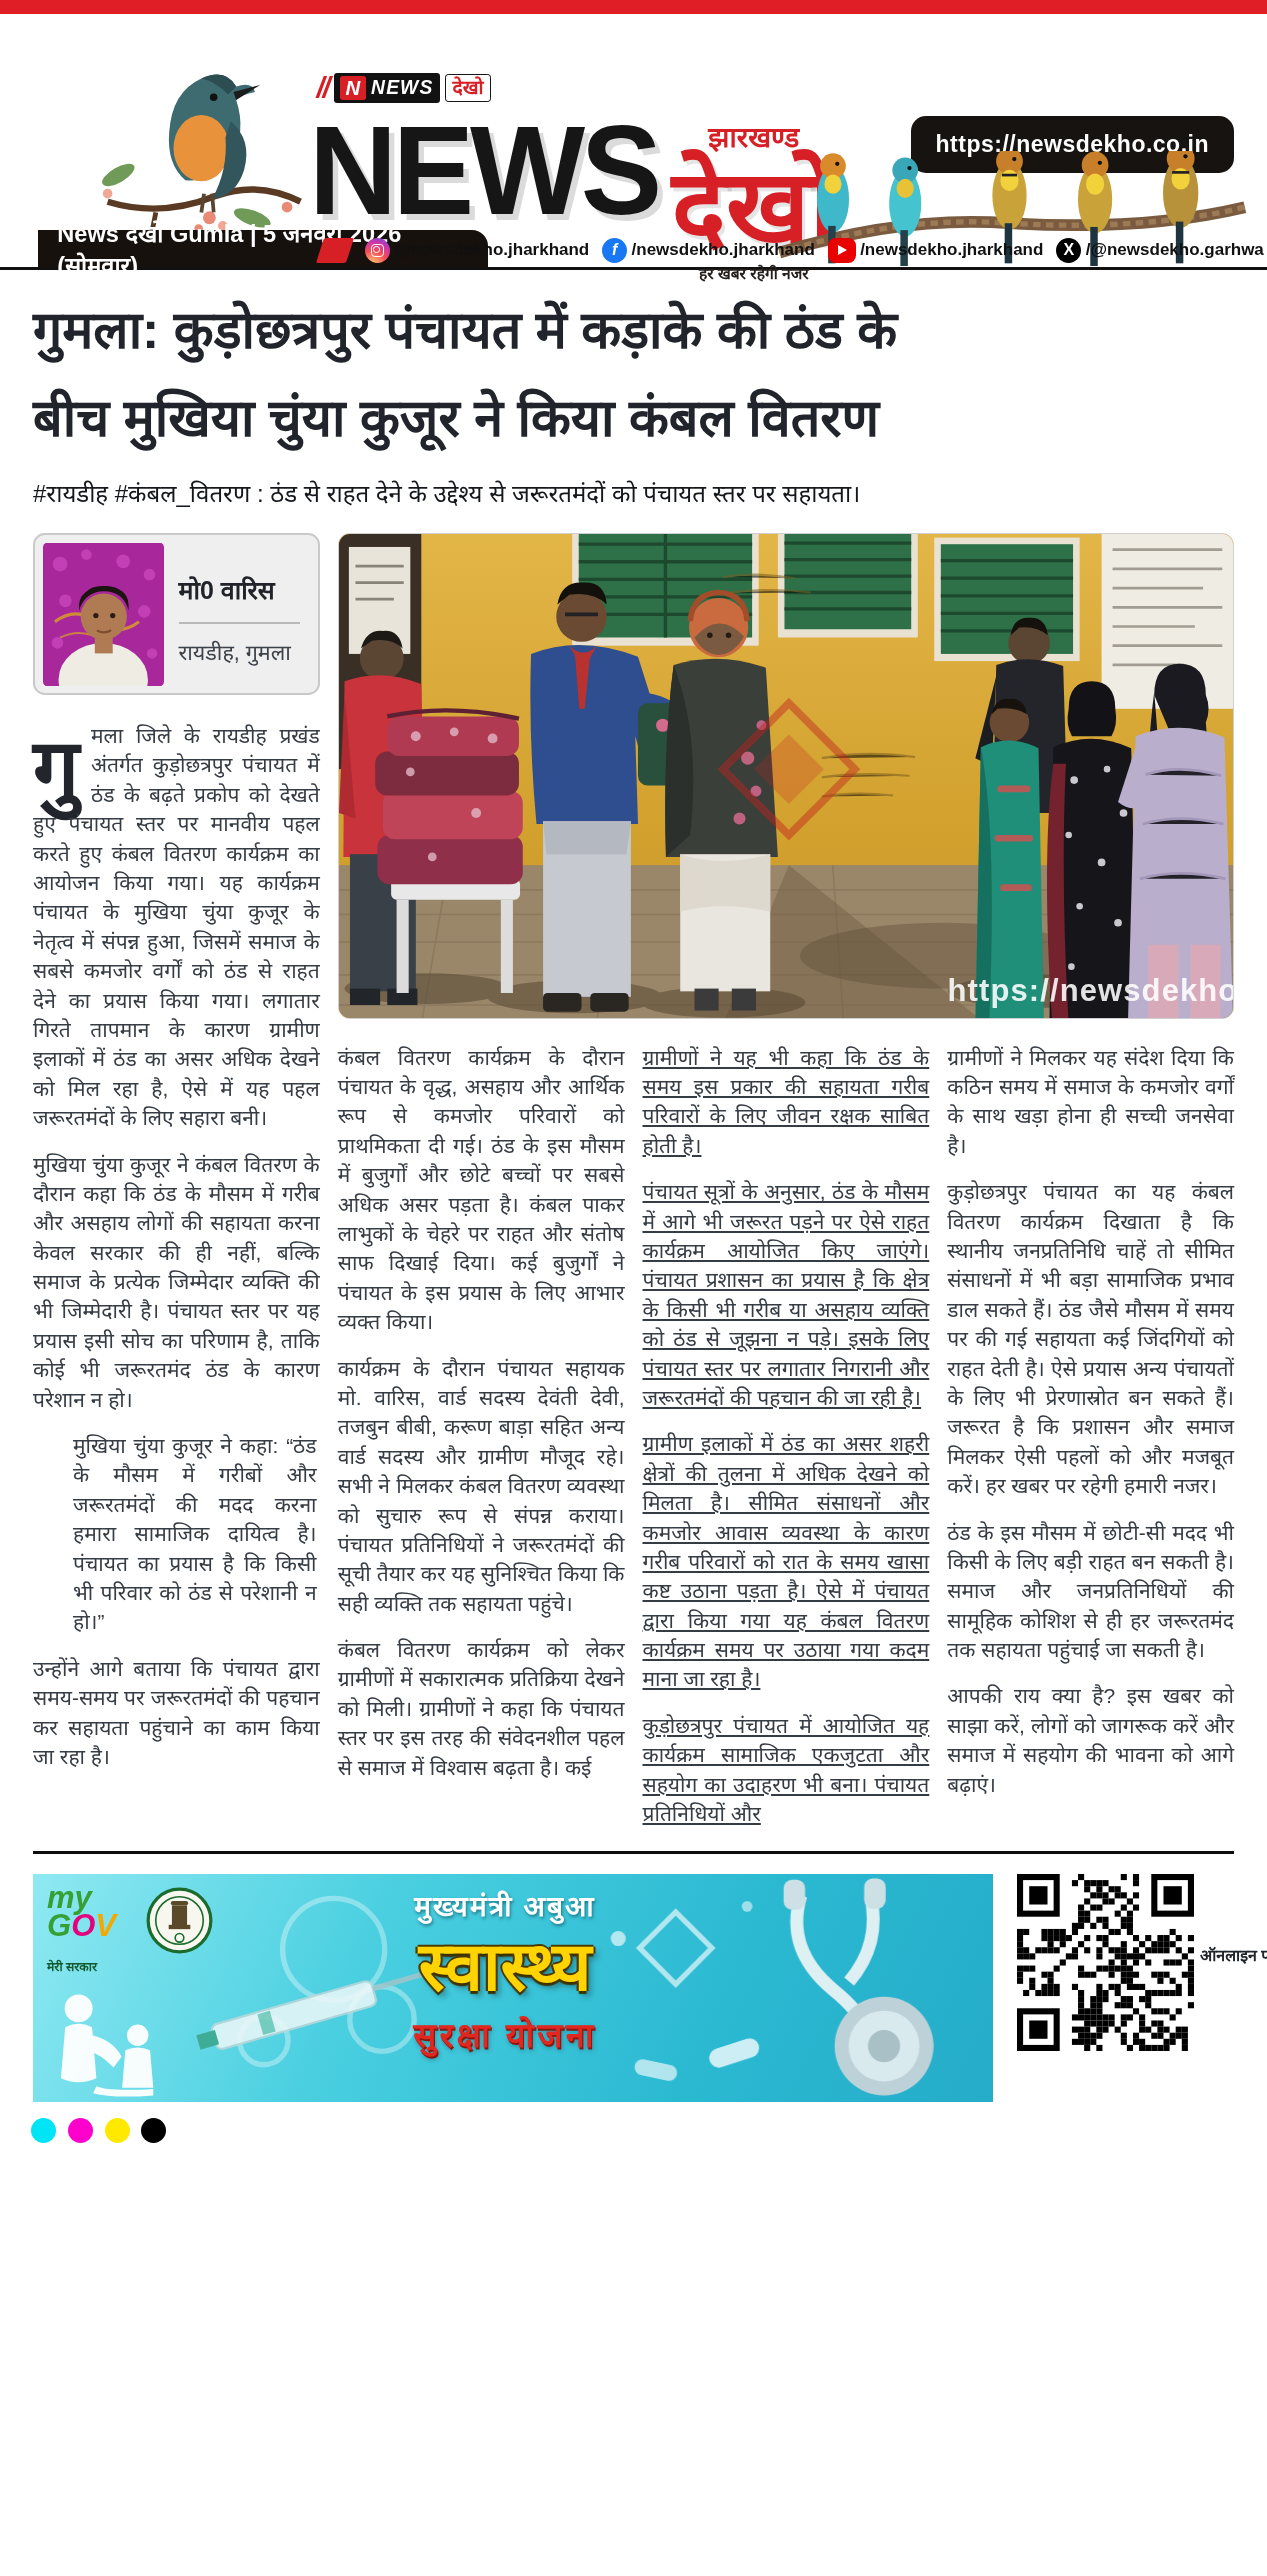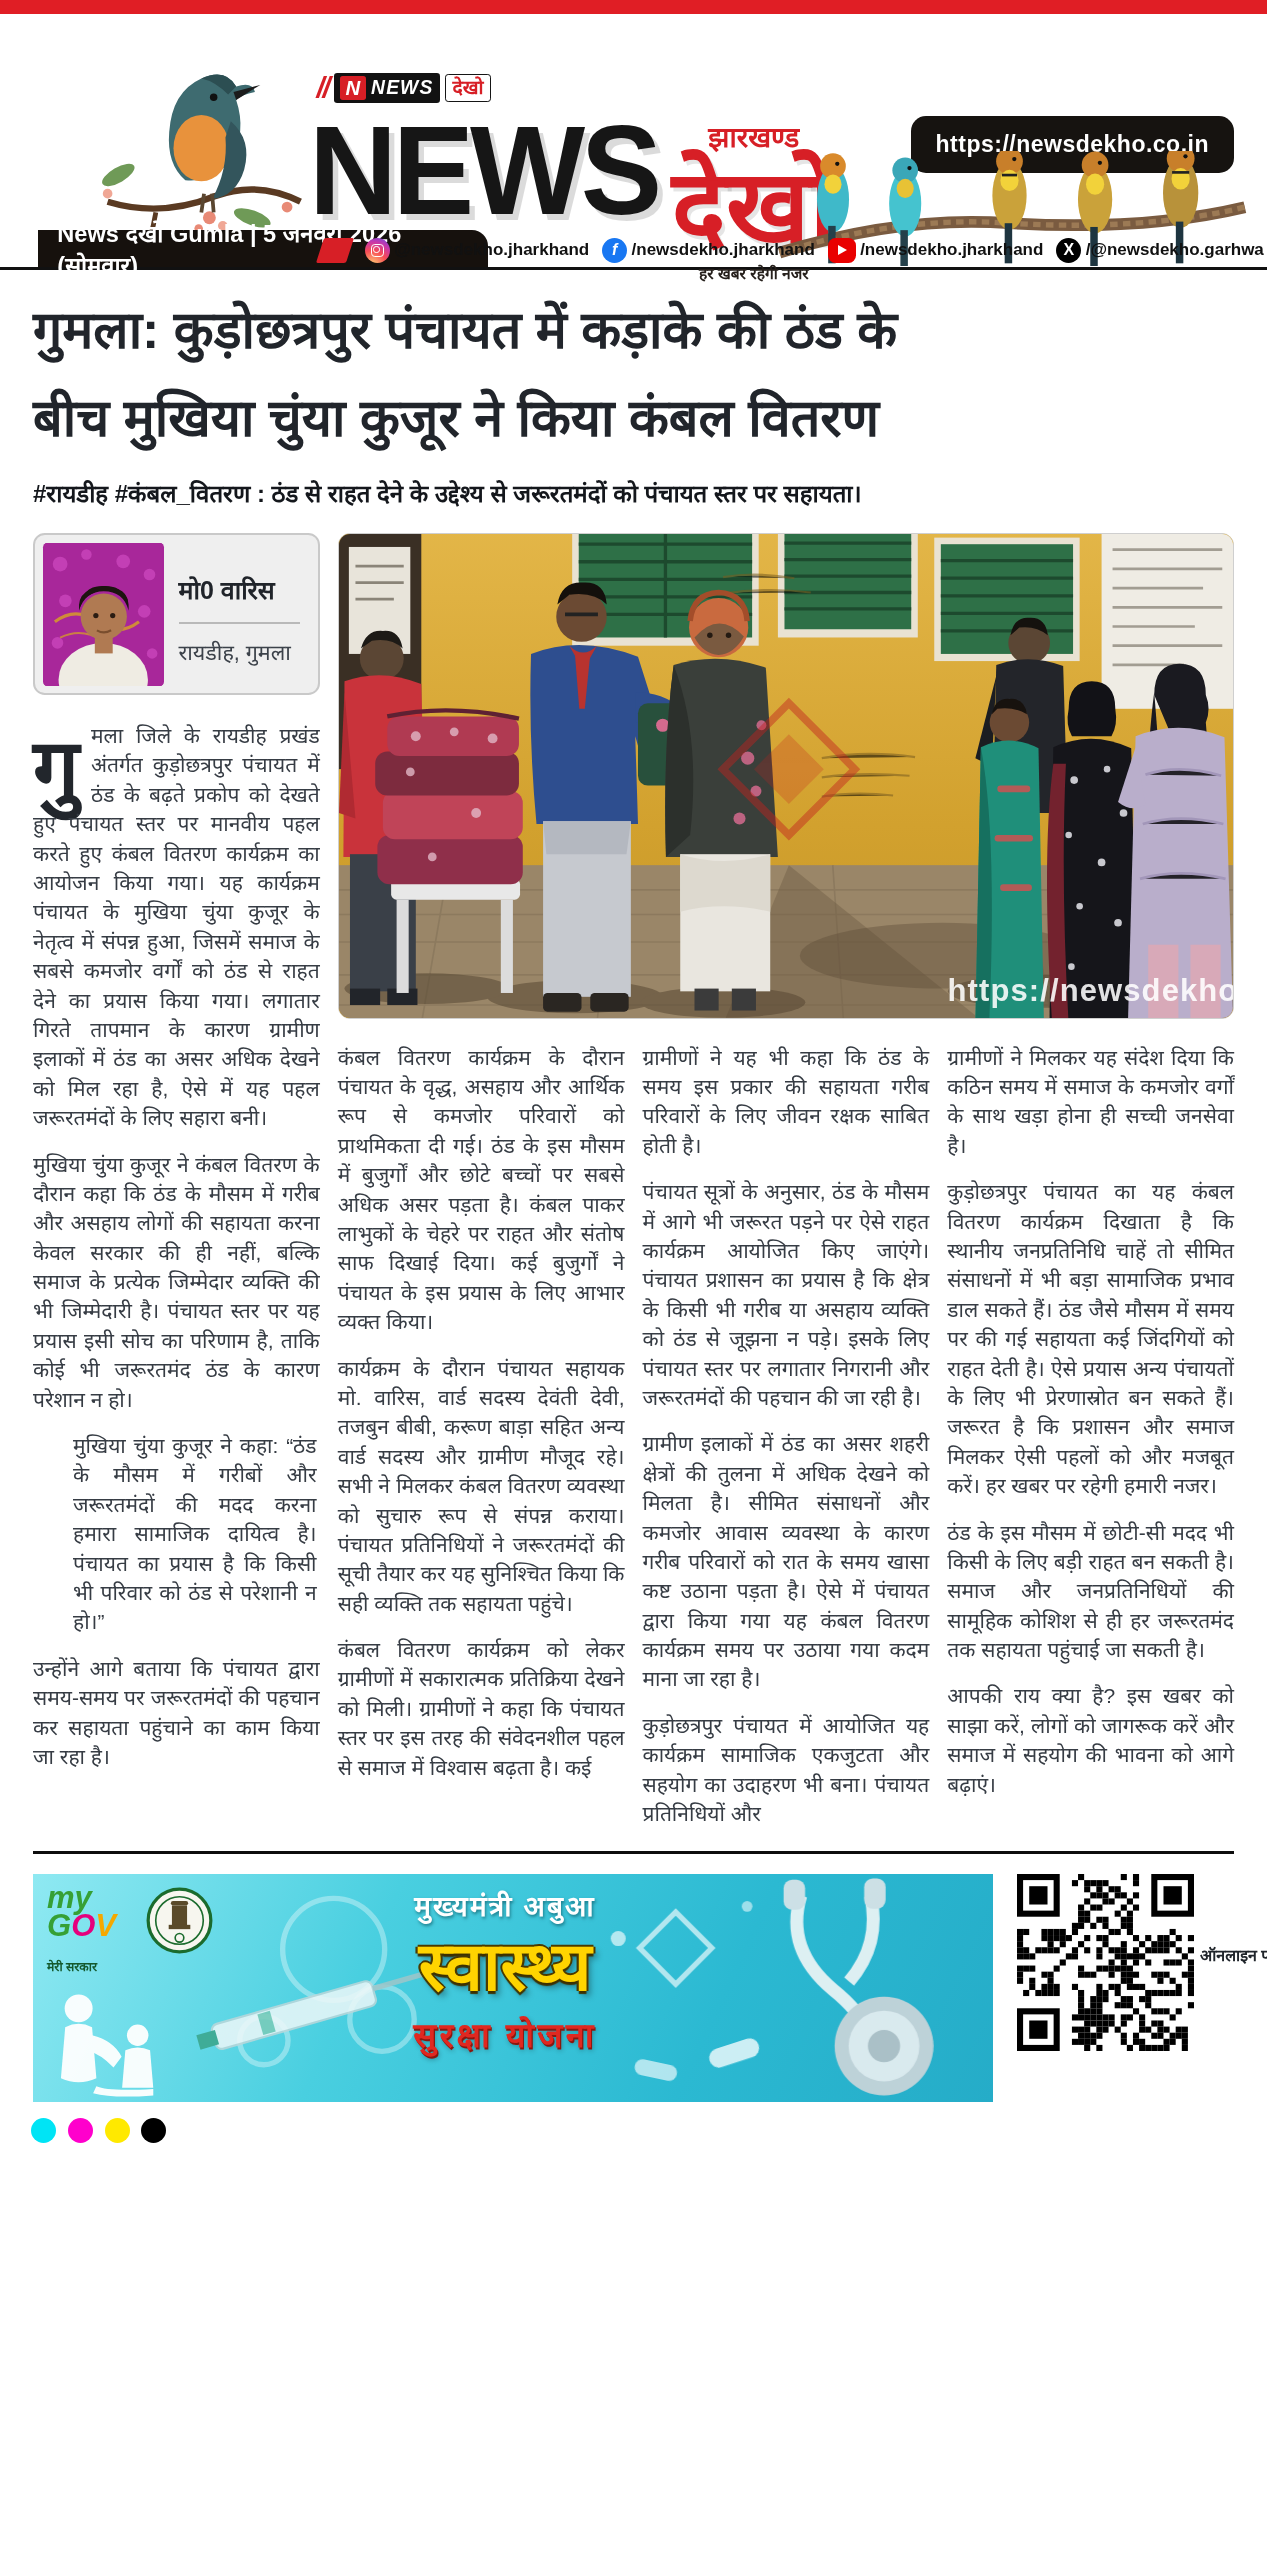--- a/index.html
+++ b/index.html
@@ -35,27 +35,27 @@
   .ig-cam::after{content:'';width:4.3px;height:4.3px;border:1.6px solid #fff;border-radius:50%;position:absolute;top:1.6px;left:1.6px;}
   .ic-fb{background:#1877f2;}.ic-fb::after{content:'f';font-style:italic;}
   .ic-yt{background:#e90000;border-radius:7.5px;width:28px;}
   .ic-yt::after{content:'';display:block;width:0;height:0;border-left:9.7px solid #fff;border-top:5.9px solid transparent;border-bottom:5.9px solid transparent;margin-left:2.1px;}
   .ic-x{background:#000;}.ic-x::after{content:'X';}
   .header-rule{height:2.7px;background:#111;}
   
   main{padding:0 33px;}
   .headline{font-size:52px;line-height:1.7;font-weight:700;color:#21252b;margin:16px 0 3.2px;}
   .headline div{white-space:nowrap;}
-  .subhead{font-size:24px;font-weight:700;color:#14171c;margin:14px 0 23.6px;}
+  .subhead{font-size:24px;font-weight:400;color:#14171c;margin:14px 0 23.6px;}
   .content-grid{display:grid;grid-template-columns:repeat(4,1fr);column-gap:18px;}
   .col{font-size:21px;line-height:1.4;color:#363c44;text-align:justify;}
   .col p{margin:0 0 17px;}
   .col1{grid-column:1;grid-row:1 / span 2;}
   .col2{grid-column:2;grid-row:2;}
-  .col3{grid-column:3;grid-row:2;}
+  .col3{grid-column:3;grid-row:2;text-decoration:underline;}
   .col4{grid-column:4;grid-row:2;}
   .photo{grid-column:2/5;grid-row:1;height:486px;margin:0 0 23.6px;border:1.6px solid #cfcfcf;border-radius:7.5px;overflow:hidden;position:relative;background:#d8a833;}
   .photo svg{width:100%;height:100%;display:block;}
   .photo-watermark{position:absolute;right:-5.4px;bottom:8.6px;color:rgba(255,255,255,.88);font-size:31px;font-weight:600;letter-spacing:1.1px;}
   .author-card{background:#efefef;border:2.1px solid #c9c9c9;border-radius:11.8px;padding:7.5px;display:flex;gap:15px;height:162px;margin-bottom:26px;}
   .author-photo{width:121px;height:100%;border-radius:4.3px;overflow:hidden;flex:none;background:#a8279a;}
   .author-photo svg{width:100%;height:100%;display:block;}
   .author-info{padding-top:30px;flex:1;}
   .author-name{font-size:25px;font-weight:800;color:#20242a;}
   .author-div{height:2.7px;background:#b9b9b9;margin:14px 0;width:92%;}

